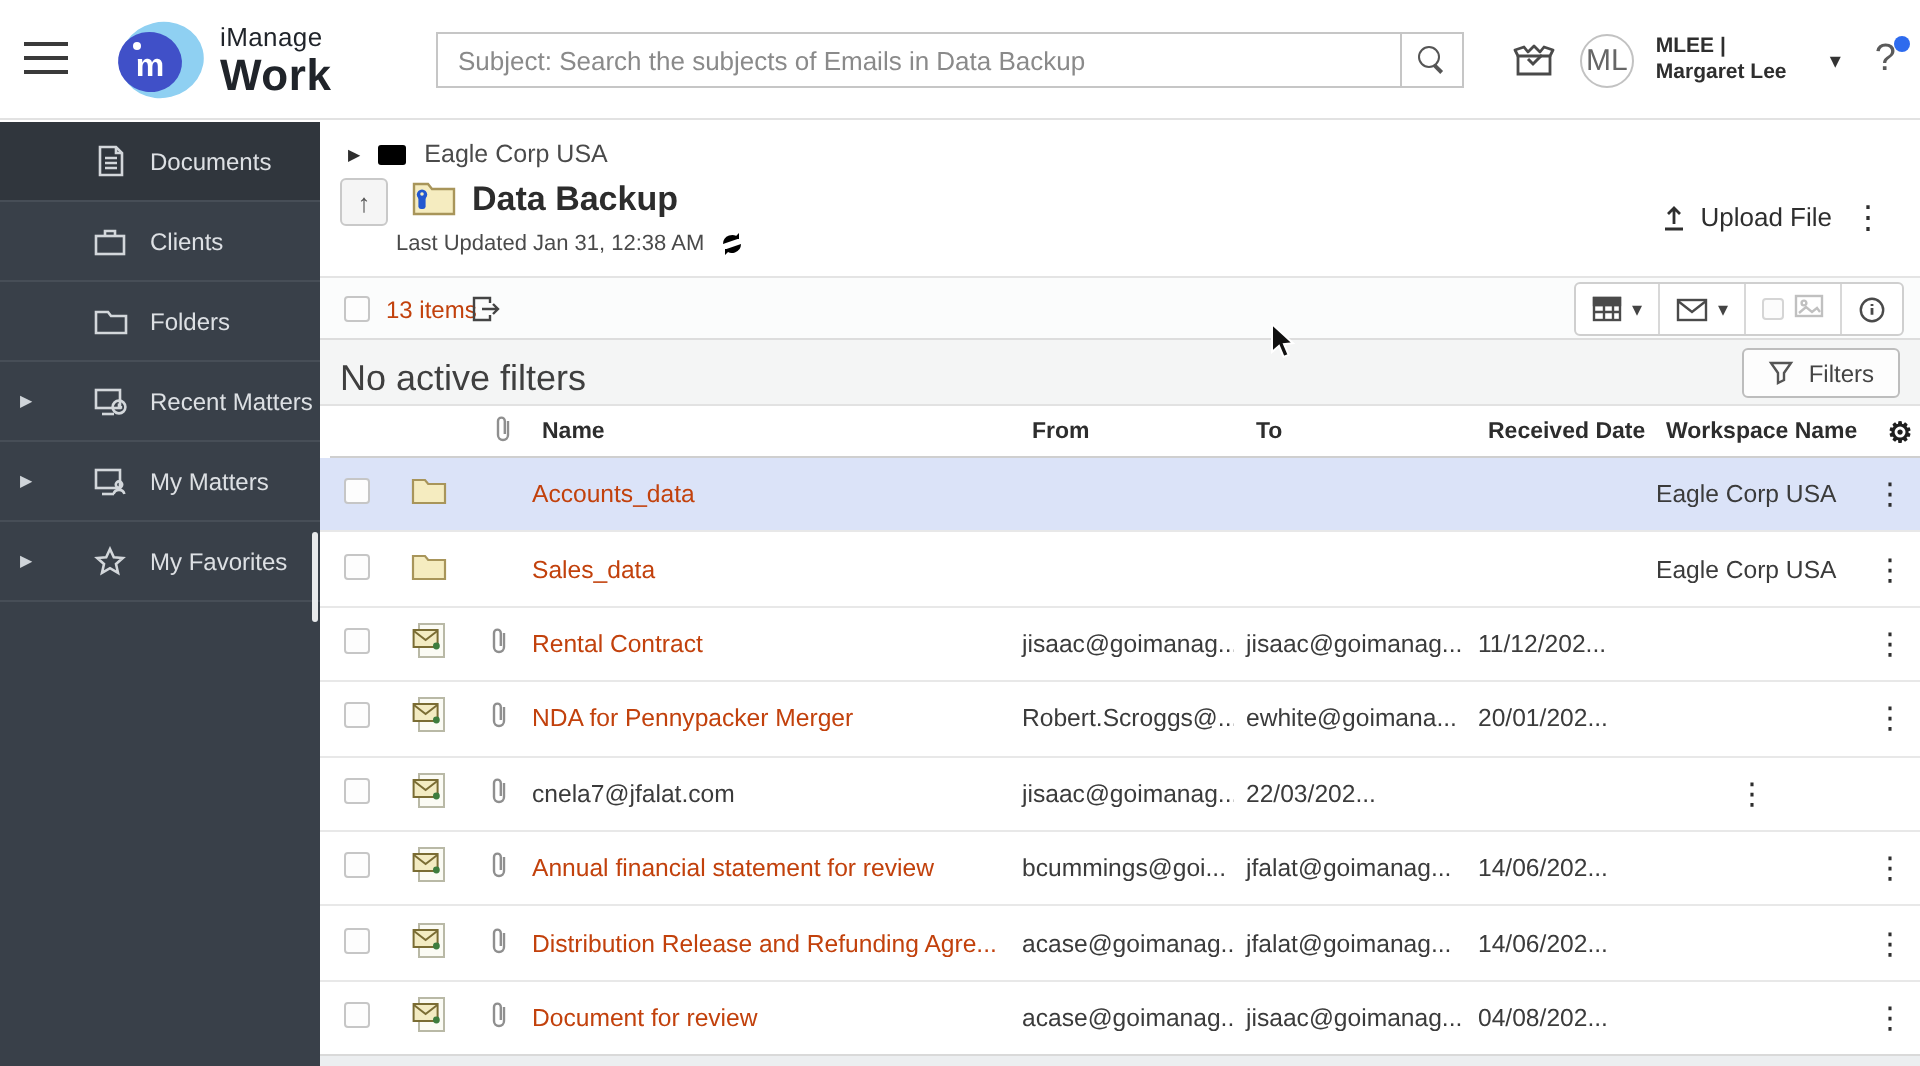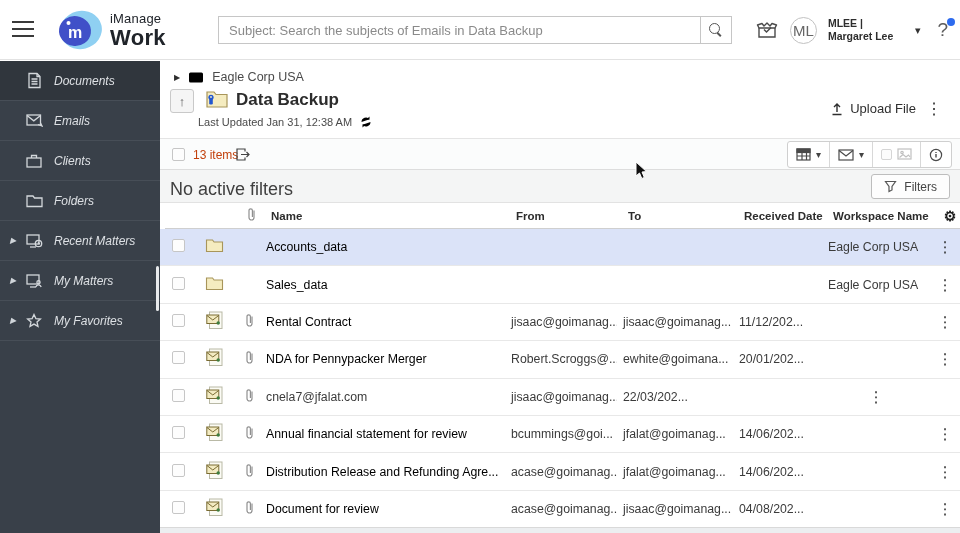--- a/index.html
+++ b/index.html
@@ -31,22 +31,22 @@
   .tray-icon { width:24px; height:22px; }
   .avatar { width:27px; height:27px; border:1px solid #c2c2c2; border-radius:50%; display:flex;
             align-items:center; justify-content:center; font-size:15px; color:#666; background:#fff; }
   .username { width:74px; font-size:10.5px; font-weight:bold; color:#2e2e2e; line-height:1.25; }
   .caret { font-size:11px; color:#333; margin-left:2px; cursor:pointer; }
   .help { position:relative; font-size:19px; color:#5a5a5a; margin-left:6px; cursor:pointer; font-weight:400; }
   .help-dot { position:absolute; right:-7px; top:-1px; width:8px; height:8px; background:#2e6bee; border-radius:50%; }
 
   
   .sidebar { position:absolute; top:61px; left:0; width:160px; height:472px; background:#394049; }
-  .side-item { position:relative; height:40px; display:flex; align-items:center; padding-left:25px;
-               border-bottom:1px solid #474e57; cursor:pointer;font-style:italic; }
+  .side-item { position:relative; height:40px; display:flex; align-items:center; padding-left:46px;
+               border-bottom:1px solid #474e57; cursor:pointer; }
   .side-item.active { background:#30363d; }
   .side-arrow { position:absolute; left:10px; font-size:8px; color:#cfd4d9; }
   .side-icon { width:18px; height:18px; margin-right:11px; display:flex; align-items:center; justify-content:center; }
   .side-icon svg { stroke:#d3d7db; fill:none; stroke-width:1.3; }
   .side-label { font-size:12px; color:#dde0e4; }
   .side-scrollthumb { position:absolute; right:1px; top:205px; width:3px; height:45px; background:#e8eaec; border-radius:2px; }
 
   
   .main { position:absolute; top:61px; left:160px; width:800px; height:472px; background:#fff; }
 
@@ -99,21 +99,21 @@
   .clip svg { stroke:#8f8f8f; fill:none; stroke-width:1.2; }
   .th-clip, .c-clip { justify-self:center; padding-left:0; }
   .th-gear { justify-self:center; font-size:14px; color:#1f1f1f; cursor:pointer; }
 
   .rows { position:absolute; left:0; top:168px; width:800px; }
   .trow { height:37.4px; border-bottom:1px solid #e8e8e8; background:#fff; cursor:pointer; }
   .trow.selected { background:#dbe3f8; }
   .cell { font-size:12.3px; color:#3b3b3b; white-space:nowrap; overflow:hidden; padding-left:6px; }
   .c-check { justify-self:center; padding-left:0; }
   .c-icon { justify-self:center; padding-left:0; }
-  .c-name { color:#000000; }
+  .c-name { color:#c2410c; }
   .c-menu { justify-self:center; font-size:15px; color:#2e2e2e; padding-left:0; }
   .below-rows { position:absolute; left:0; bottom:0; width:800px; height:6px; background:#eceef0; border-top:1px solid #d9d9d9; }
 
   .cursor { position:absolute; left:635px; top:161px; z-index:50; pointer-events:none; }
 </style>
 </head>
 <body>
 
 <div class="topbar">
   <div class="hamburger">
@@ -162,31 +162,20 @@
   <nav id="sidebar-list">
       <div class="side-item active">
 
     <span class="side-icon">
           <svg width="15" height="17" viewBox="0 0 15 17">
             <path d="M2 1.5 h8 l3 3 v11 h-11 z"></path>
             <path d="M10 1.5 v3 h3 M4.5 7 h6 M4.5 9.5 h6 M4.5 12 h6"></path>
           </svg>
         </span>
     <span class="side-label">Documents</span>
-  </div>
-      <div class="side-item">
-
-    <span class="side-icon">
-          <svg width="17" height="13" viewBox="0 0 17 13">
-            <rect x="1" y="1" width="13.5" height="10"></rect>
-            <path d="M1 1.5 L7.8 6.8 L14.5 1.5"></path>
-            <path d="M12 10.5 l4 1.5 -1.5 -3"></path>
-          </svg>
-        </span>
-    <span class="side-label">Emails</span>
   </div>
       <div class="side-item">
 
     <span class="side-icon">
           <svg width="16" height="14" viewBox="0 0 16 14">
             <rect x="1" y="4" width="14" height="9"></rect>
             <path d="M5.5 4 V1.5 h5 V4"></path>
           </svg>
         </span>
     <span class="side-label">Clients</span>

